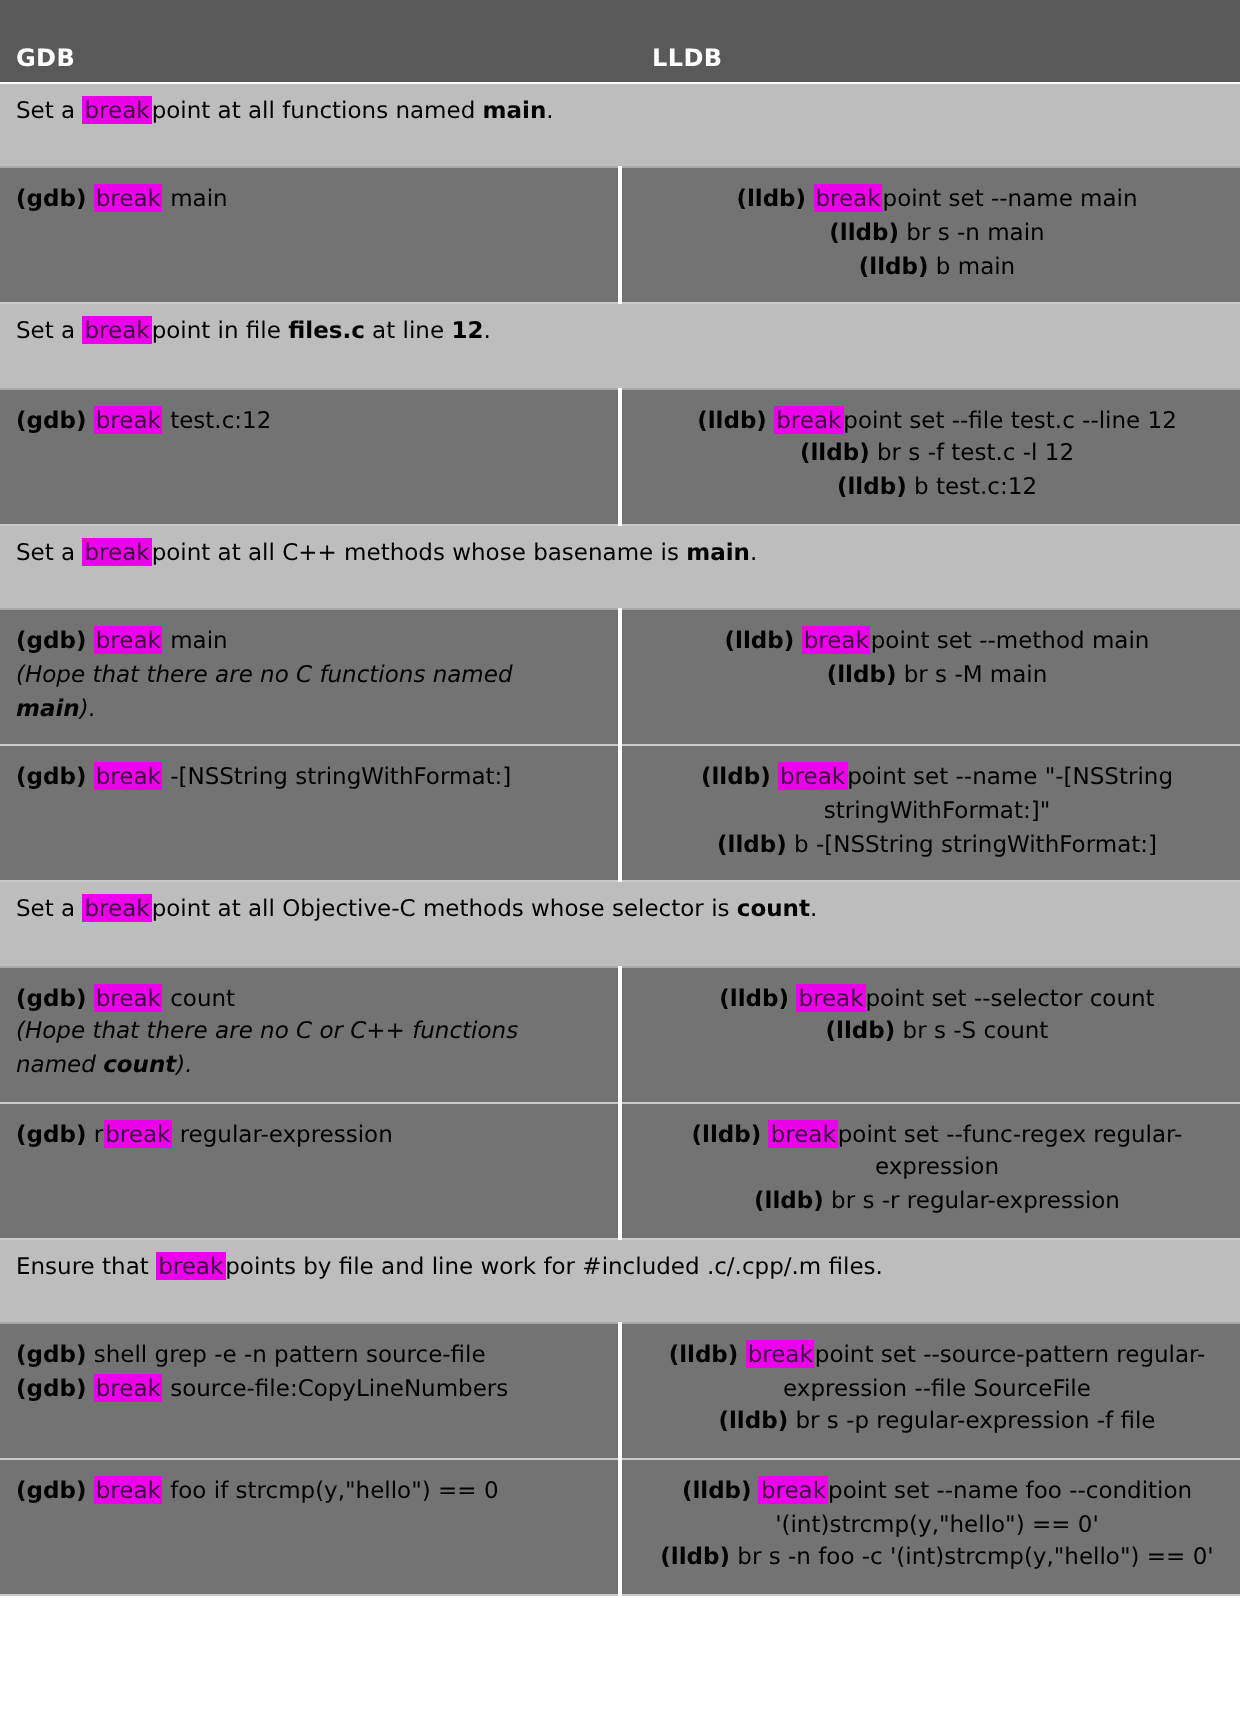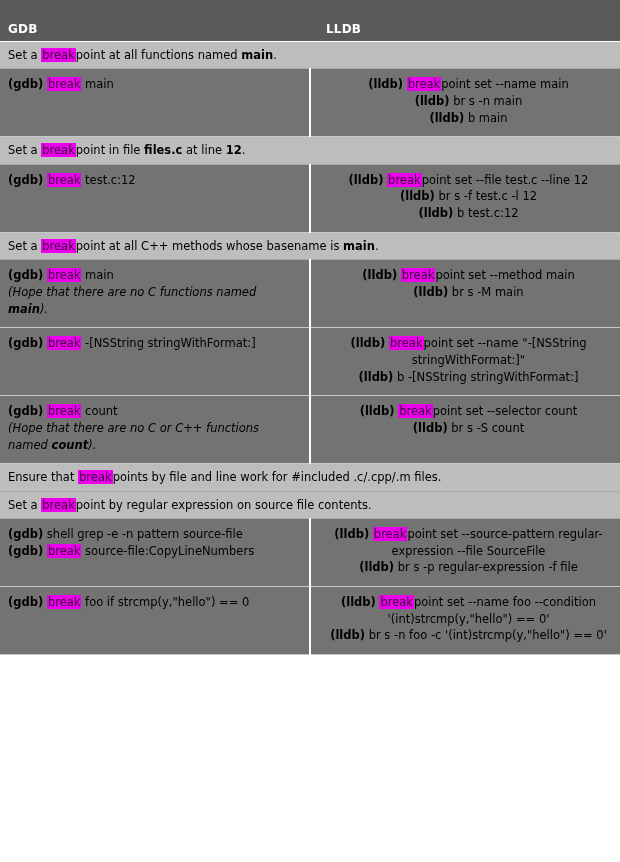--- a/index.html
+++ b/index.html
@@ -33,21 +33,21 @@
     padding: 22px 0 5px 8px;
     letter-spacing: 0.2px;
     vertical-align: middle;
     border: none;
   }
   .hdr-row th.lldb-th { padding-left: 16px; }
 
   
   .sec-row td {
     background: #bdbdbd;
-    padding: 6px 8px 6px 8px;
+    padding: 6px 8px 21px 8px;
     vertical-align: top;
     line-height: 1.25;
     border-top: 1px solid #ffffff;
     border-bottom: 1px solid #a9a9a9;
   }
 
   
   .cmd-row td {
     background: #737373;
     padding: 7px 10px 10px 8px;
@@ -131,35 +131,44 @@
       </tr>
       <tr class="cmd-row">
         <td class="gdb-cell">
           <span class="line"><span class="prompt">(gdb)</span> <span class="hl">break</span> -[NSString stringWithFormat:]</span>
         </td>
         <td class="lldb-cell">
           <span class="line"><span class="prompt">(lldb)</span> <span class="hl">break</span>point set --name "-[NSString stringWithFormat:]"</span>
           <span class="line"><span class="prompt">(lldb)</span> b -[NSString stringWithFormat:]</span>
         </td>
       </tr>
+      <tr class="sec-row">
+        <td colspan="2">Set a <span class="hl">break</span>point at all Objective-C methods whose selector is <b>count</b>.</td>
+      </tr>
       <tr class="cmd-row">
         <td class="gdb-cell">
           <span class="line"><span class="prompt">(gdb)</span> <span class="hl">break</span> count</span>
           <span class="note">(Hope that there are no C or C++ functions named <b>count</b>).</span>
         </td>
         <td class="lldb-cell">
           <span class="line"><span class="prompt">(lldb)</span> <span class="hl">break</span>point set --selector count</span>
           <span class="line"><span class="prompt">(lldb)</span> br s -S count</span>
         </td>
       </tr>
+      <tr class="cmd-row">
+        <td class="gdb-cell">
+          <span class="line"><span class="prompt">(gdb)</span> r<span class="hl">break</span> regular-expression</span>
+        </td>
+        <td class="lldb-cell">
+          <span class="line"><span class="prompt">(lldb)</span> <span class="hl">break</span>point set --func-regex regular-expression</span>
+          <span class="line"><span class="prompt">(lldb)</span> br s -r regular-expression</span>
+        </td>
+      </tr>
       <tr class="sec-row">
         <td colspan="2">Ensure that <span class="hl">break</span>points by file and line work for #included .c/.cpp/.m files.</td>
-      </tr>
-      <tr class="sec-row">
-        <td colspan="2">Set a <span class="hl">break</span>point by regular expression on source file contents.</td>
       </tr>
       <tr class="cmd-row">
         <td class="gdb-cell">
           <span class="line"><span class="prompt">(gdb)</span> shell grep -e -n pattern source-file</span>
           <span class="line"><span class="prompt">(gdb)</span> <span class="hl">break</span> source-file:CopyLineNumbers</span>
         </td>
         <td class="lldb-cell">
           <span class="line"><span class="prompt">(lldb)</span> <span class="hl">break</span>point set --source-pattern regular-expression --file SourceFile</span>
           <span class="line"><span class="prompt">(lldb)</span> br s -p regular-expression -f file</span>
         </td>

